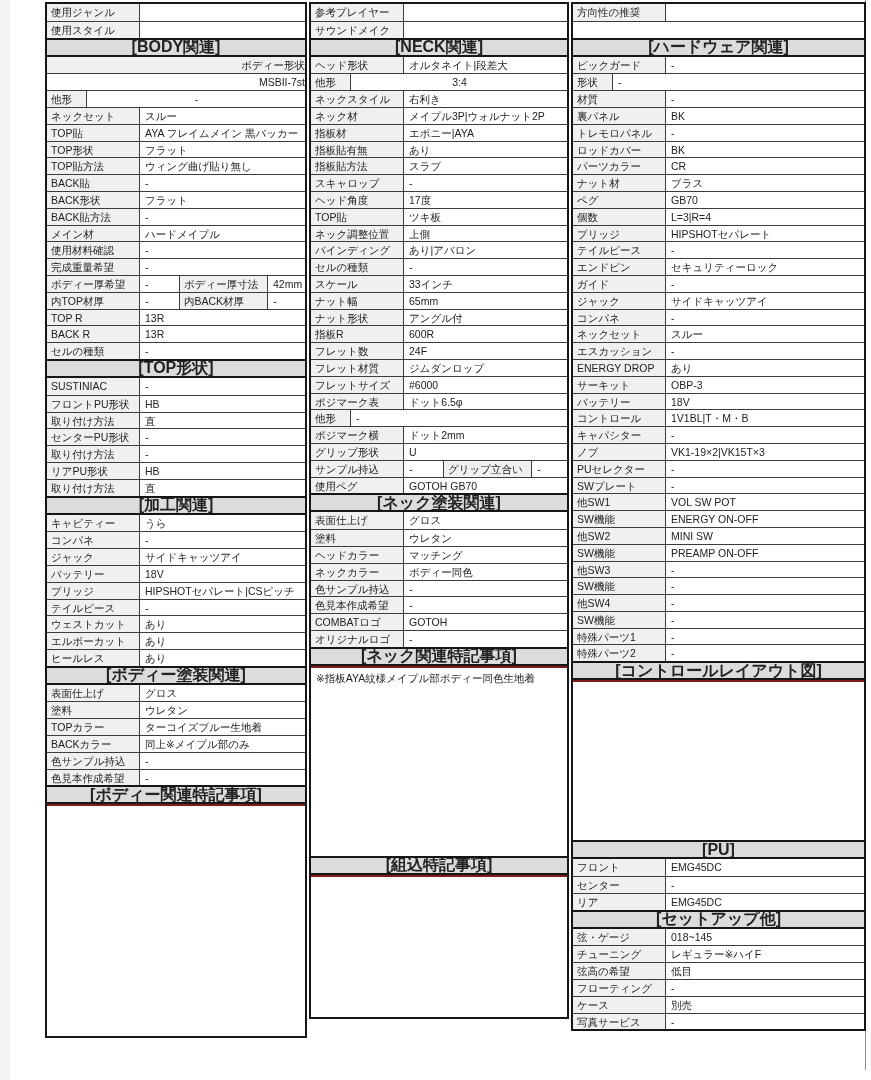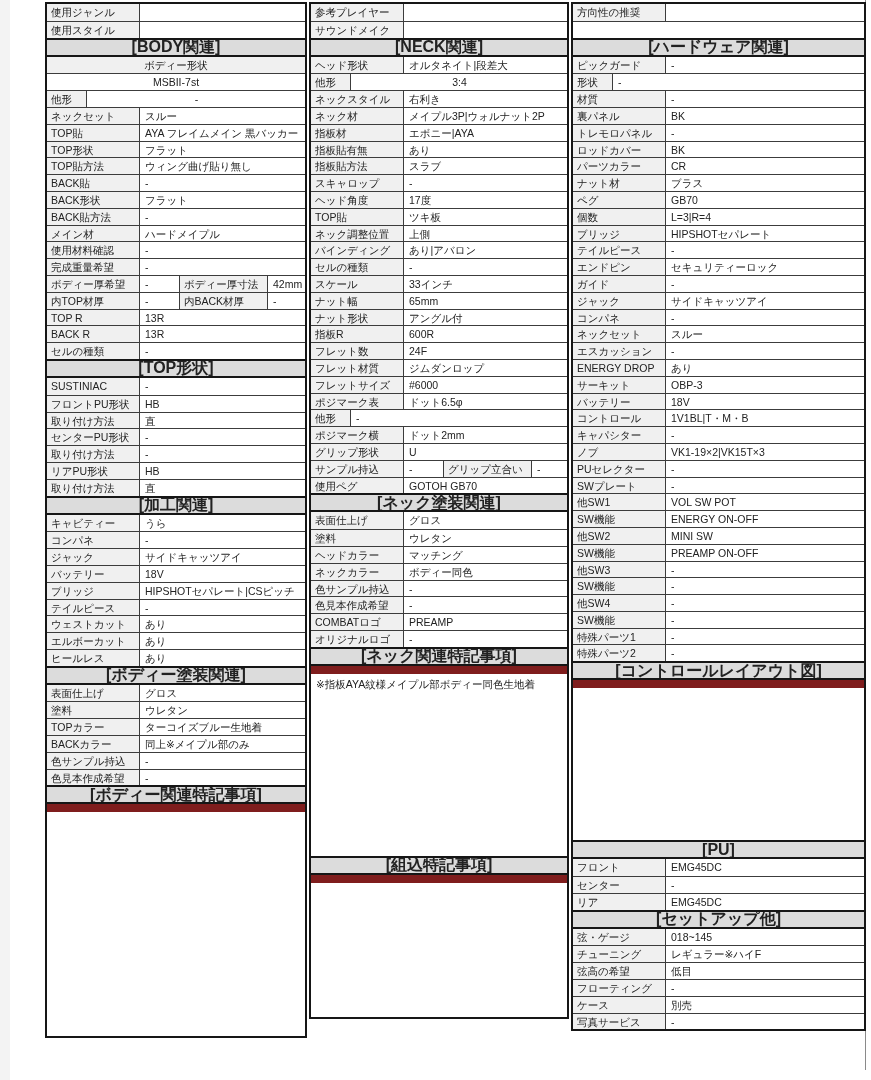--- a/index.html
+++ b/index.html
@@ -25,24 +25,24 @@
   .lbl.small{width:40px;}
   .val{flex:1;background:#fff;padding:1px 4px 0 5px;white-space:nowrap;overflow:hidden;box-sizing:border-box;}
   .val.center{text-align:center;}
   .v1{flex:none;width:40px;border-right:1px solid #3c3c3c;}
   .l2{width:88px;}
   .row.header{height:19px;background:#dcdcdc;border-top:2px solid #161616;border-bottom:2px solid #161616;
        justify-content:center;align-items:center;font-weight:bold;font-size:16px;}
   .row.header:first-child{border-top:none;}
   .row.header + .row{border-top:none;}
   .row.fullrow{justify-content:center;background:#fff;}
-  .row.fullrow .full-text{padding-top:1px;text-align:center;width:100%;}
+  .row.fullrow .full-text{padding-top:1px;text-align:right;width:100%;}
   .row.fullrow.graybg{background:#f0f0f0;}
   .row.emptyrow{background:#fff;}
-  .notebox{box-sizing:border-box;border-top:8px solid #7f1d1d;background:#fff;
+  .notebox{box-sizing:border-box;border-top:2px solid #7f1d1d;background:#fff;
        font-size:10.5px;line-height:14px;padding:3px 5px;overflow:hidden;}
   .notebox:first-child{border-top:none;}
 </style>
 </head>
 <body>
 
 <div class="page-left-shade"></div>
 <div class="page-right-border"></div>
 
 <div class="spec-col col-body">
@@ -359,21 +359,21 @@
     <div class="row">
       <div class="lbl">色サンプル持込</div>
       <div class="val">-</div>
     </div>
     <div class="row">
       <div class="lbl">色見本作成希望</div>
       <div class="val">-</div>
     </div>
     <div class="row">
       <div class="lbl">COMBATロゴ</div>
-      <div class="val">PREAMP</div>
+      <div class="val">GOTOH</div>
     </div>
     <div class="row">
       <div class="lbl">オリジナルロゴ</div>
       <div class="val">-</div>
     </div>
     <div class="row header">[ネック関連特記事項]</div>
     <div class="notebox" style="height: 190px;">※指板AYA紋様メイプル部ボディー同色生地着</div>
     <div class="row header">[組込特記事項]</div>
     <div class="notebox" style="height: 142px;"></div>
   </div>

